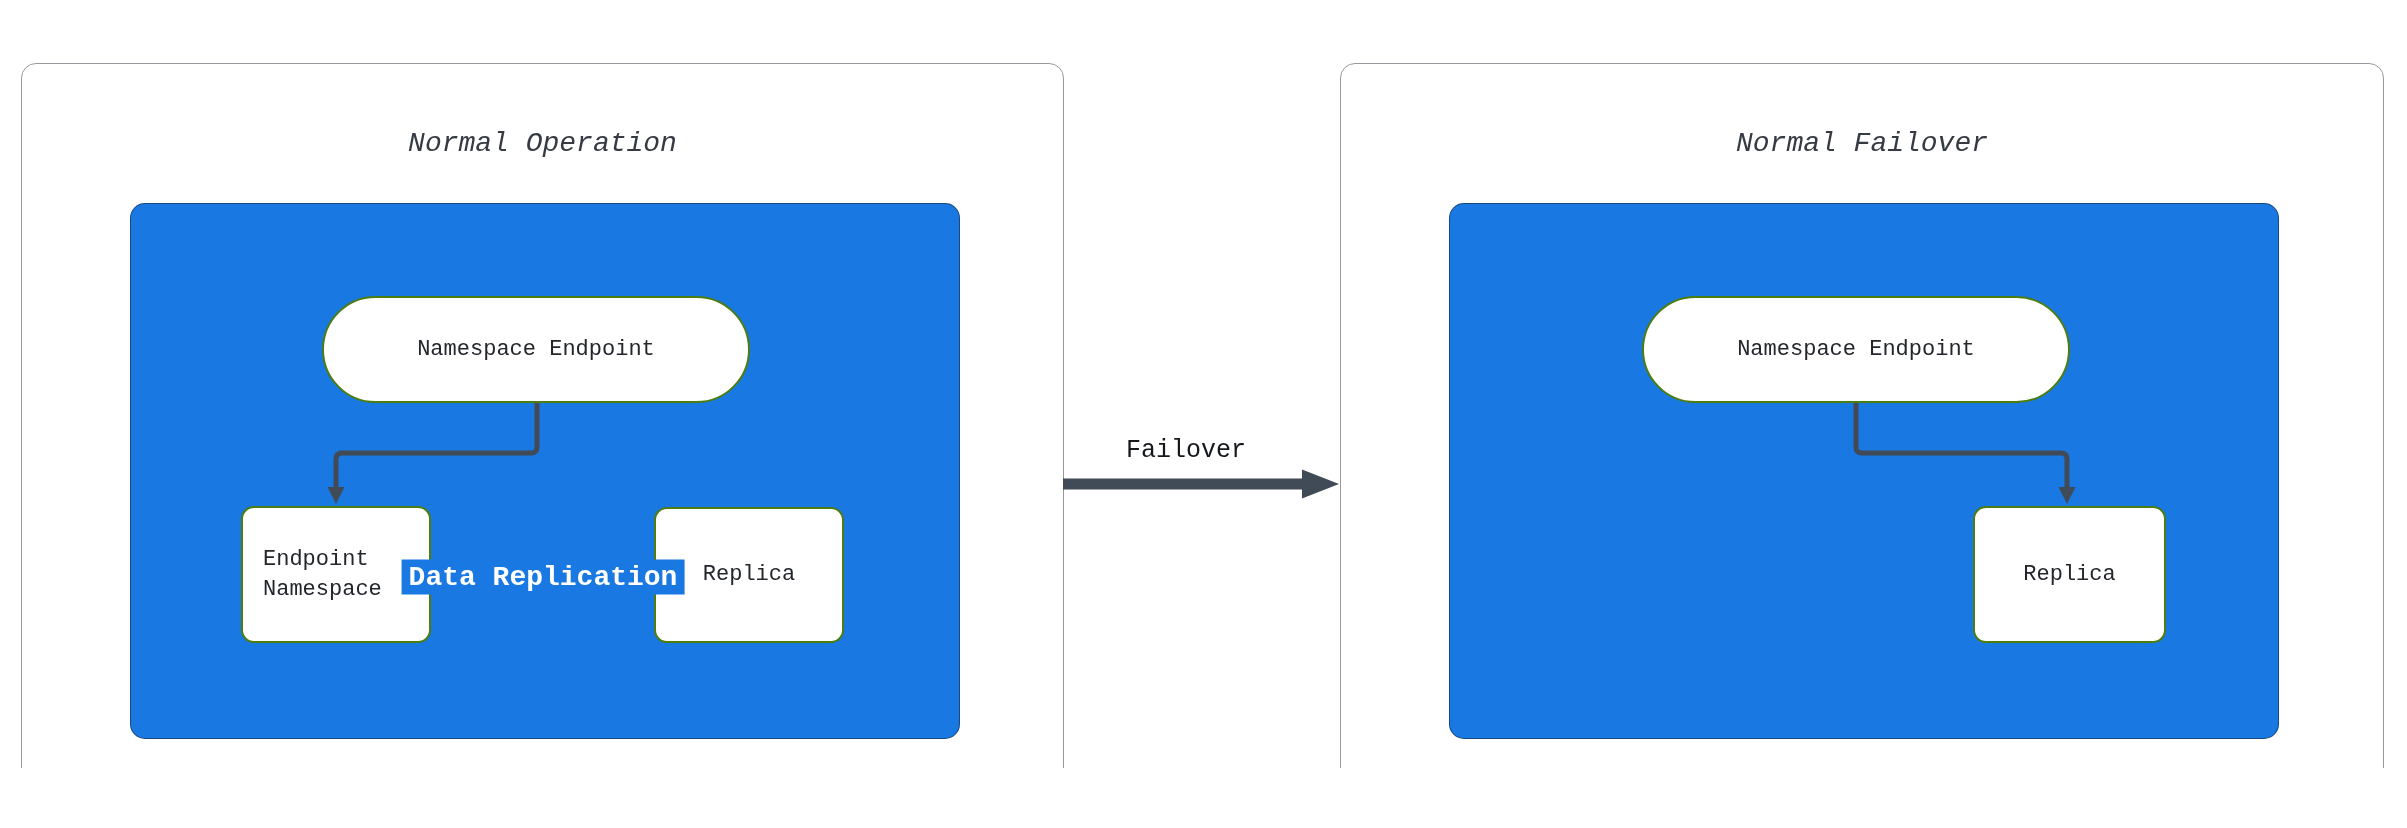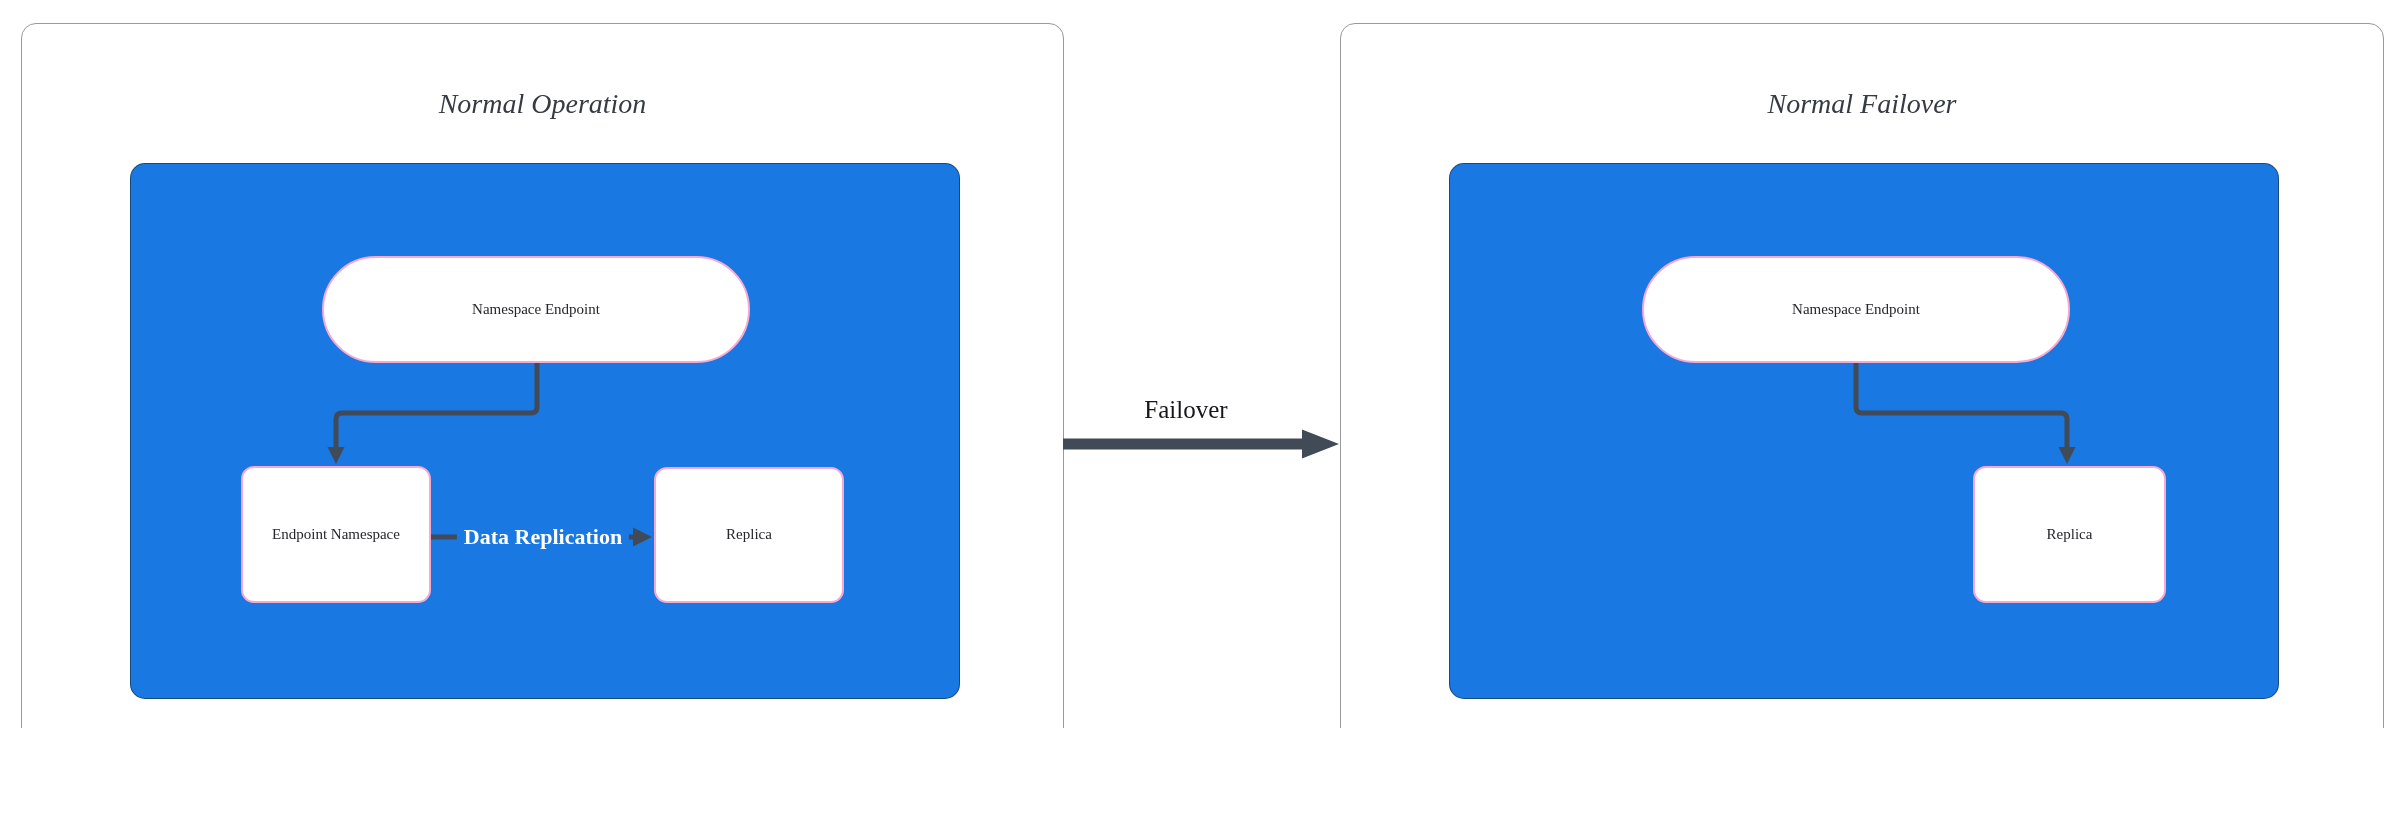--- a/index.html
+++ b/index.html
@@ -1,48 +1,49 @@
 <!DOCTYPE html>
 <html><head>
 <meta charset="utf-8">
 <style>
   html,body { margin:0; padding:0; background:#ffffff; }
   .canvas {
     position:relative; width:2407px; height:728px; overflow:hidden;
     background:#ffffff;
-    font-family:Liberation Serif, serif;
+    font-family:Liberation Mono, monospace;
+    margin-top:40px;
   }
   .panel {
     position:absolute; background:#ffffff;
     border:1.5px solid #96999e; border-radius:15px; z-index:0;
   }
   .panel-title {
     position:absolute; left:0; right:0; top:66px;
     text-align:center; font-style:italic; font-size:28px;
     color:#363b43; line-height:1;
   }
   .container-box {
     position:absolute; background:#1978e1;
     border:1px solid rgba(25,32,44,0.55); border-radius:15px; z-index:1;
   }
   .connectors {
     position:absolute; left:0; top:0; z-index:5; pointer-events:none;
   }
   .node {
     position:absolute; z-index:10; box-sizing:border-box;
-    background:#ffffff; border:2px solid #f9a8d4;
+    background:#ffffff; border:2px solid #4d7c0f;
     display:flex; align-items:center; justify-content:center;
-    text-align:right; font-size:15px; color:#23262b; line-height:1.32;
+    text-align:left; font-size:22px; color:#23262b; line-height:1.32;
   }
   .node--stadium { border-radius:60px; }
   .node--rect { border-radius:13px; padding:0 20px; }
   .node--inactive { background:#e1e2e6; color:#4c5360; font-style:italic; }
   .edge-label {
     position:absolute; z-index:12; transform:translate(-50%,-50%);
-    background:#1978e1; color:#ffffff; font-weight:bold; font-size:22px;
+    background:#1978e1; color:#ffffff; font-weight:bold; font-size:28px;
     padding:2px 7px; white-space:nowrap;
   }
   .transition-label {
     position:absolute; z-index:12; transform:translate(-50%,-50%);
     font-size:25px; color:#14171c; white-space:nowrap;
   }
 </style>
 </head>
 <body>
 

